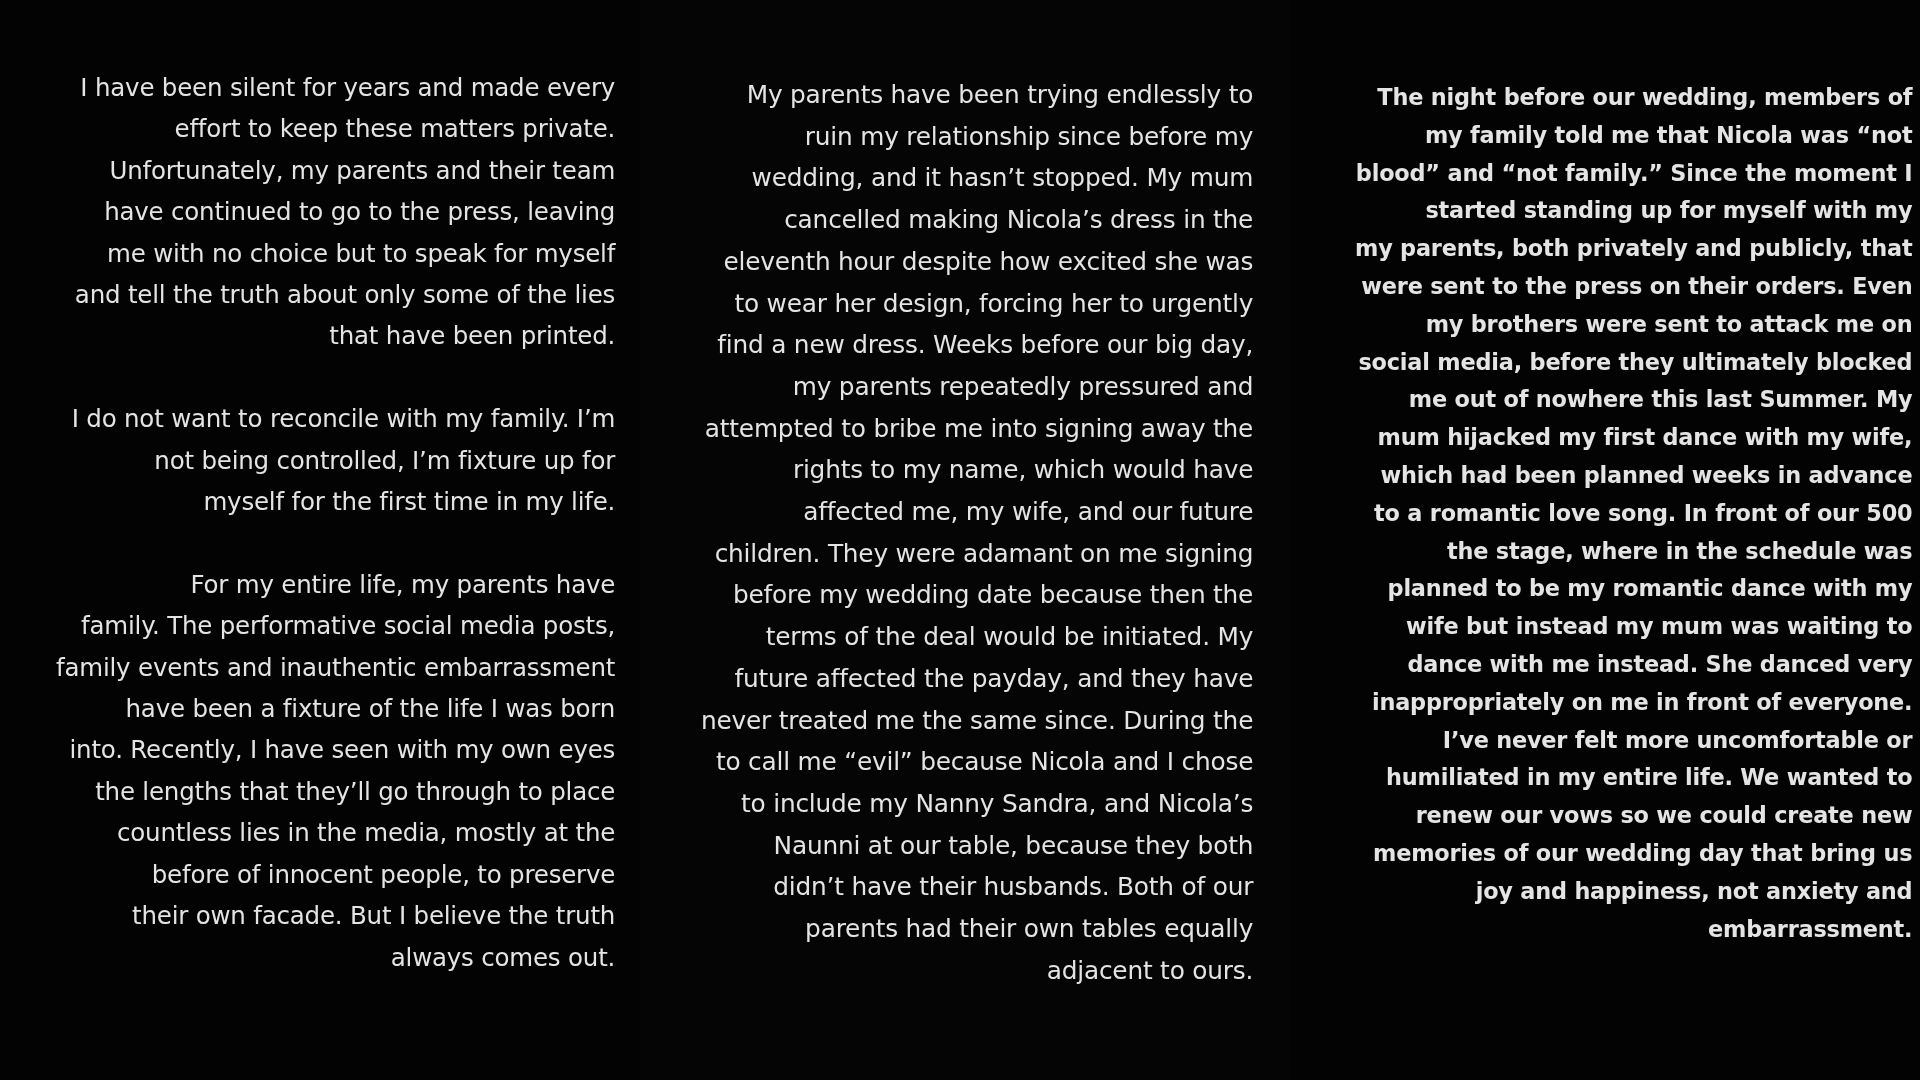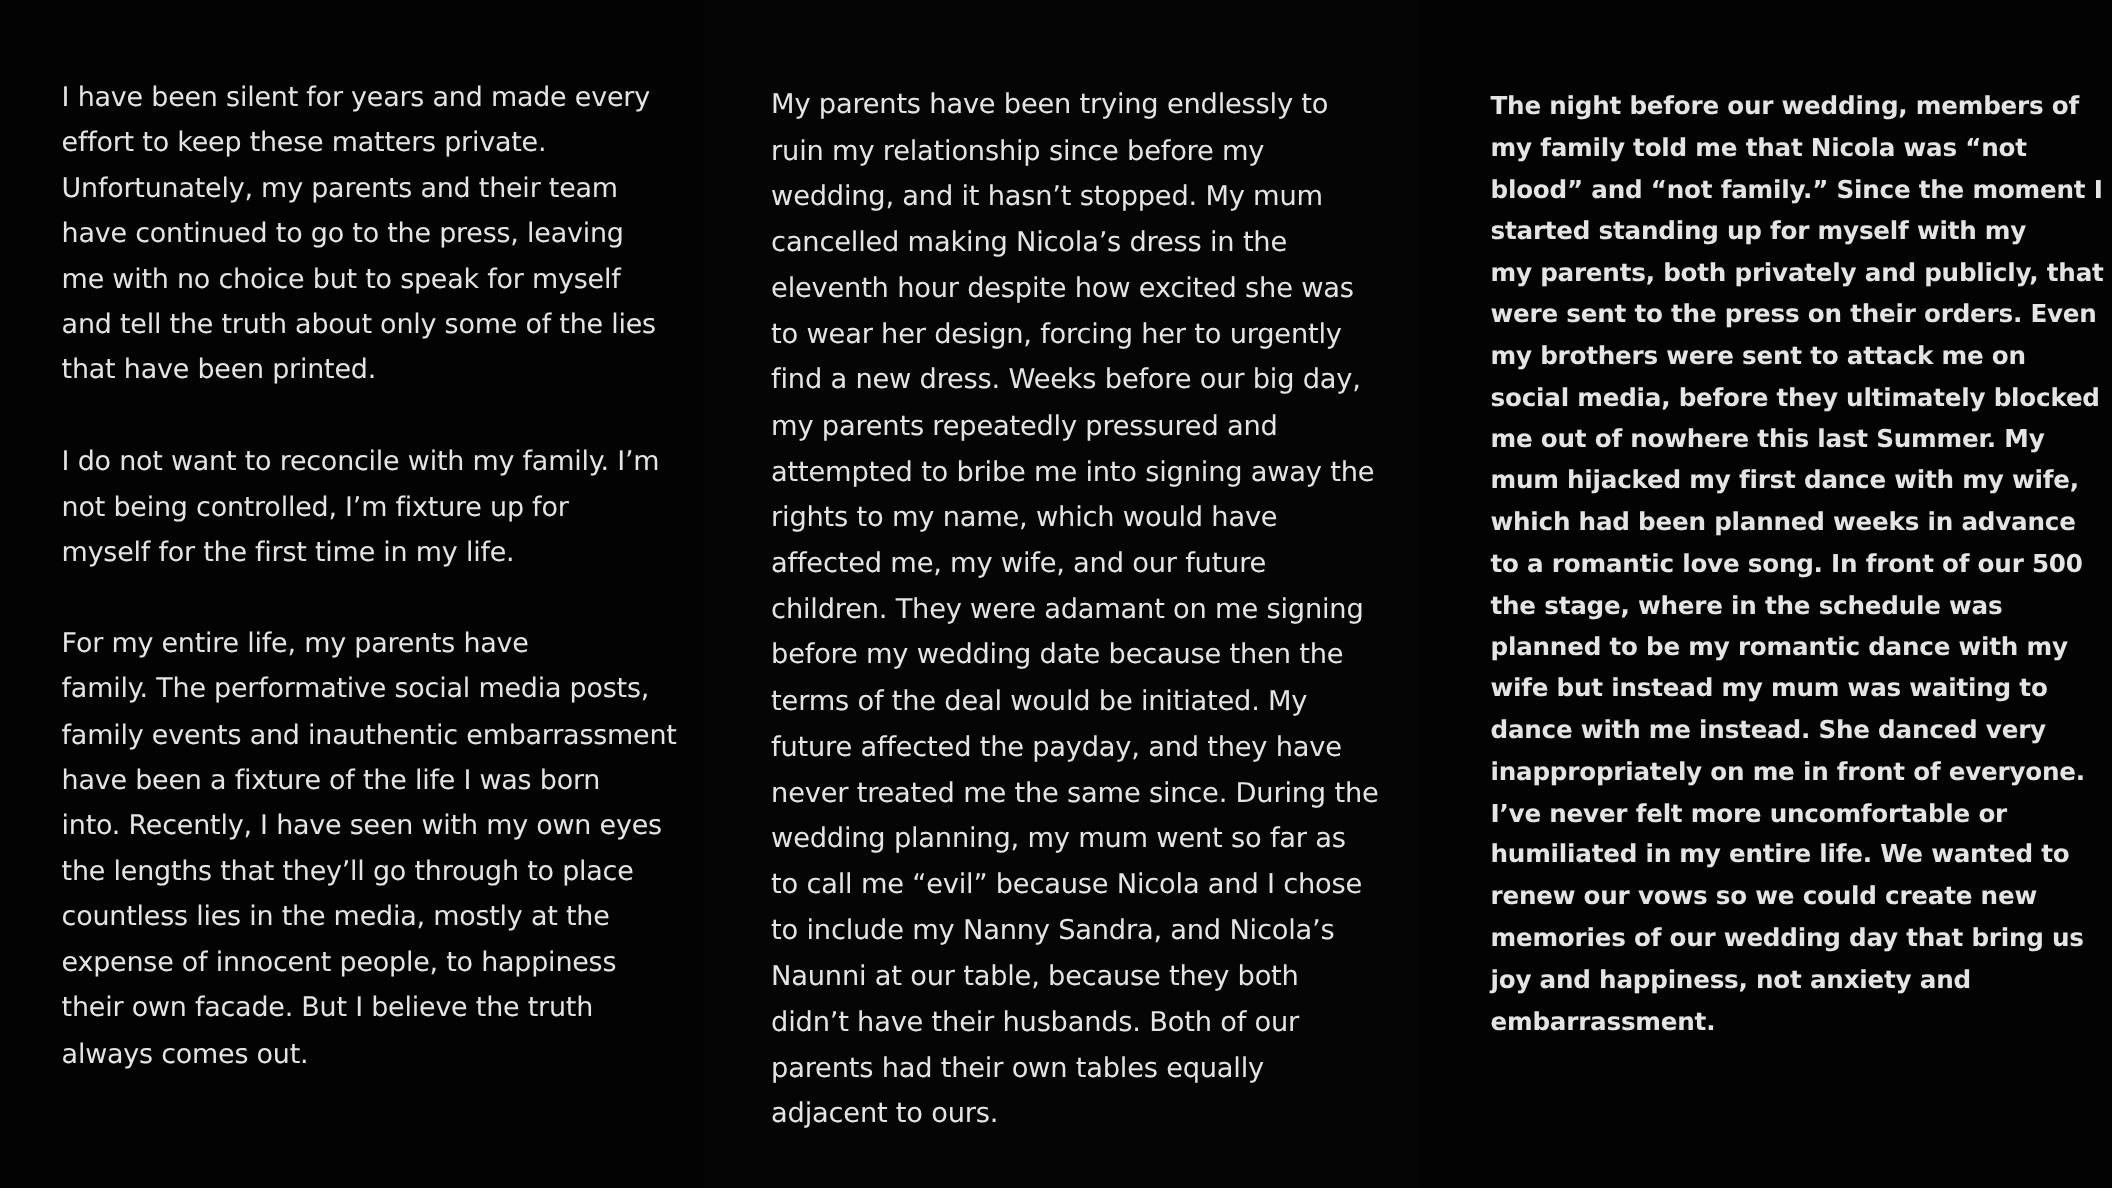--- a/index.html
+++ b/index.html
@@ -20,20 +20,21 @@
     top: 0;
     height: 1080px;
   }
   #panel-1 { left: 0; width: 640px; background: #030303; }
   #panel-2 { left: 640px; width: 650px; background: #050505; }
   #panel-3 { left: 1290px; width: 630px; background: #030303; }
 
   .column {
     position: absolute;
     white-space: nowrap;
+    text-align: right;
   }
   .line {
     display: block;
     letter-spacing: -0.2px;
   }
   .blank { display: block; }
 
   #col-1 {
     left: 56px;
     top: 67px;
@@ -82,21 +83,21 @@
   </div>
   <span class="blank"></span>
   <div>
     <span class="line">For my entire life, my parents have</span>
     <span class="line">family. The performative social media posts,</span>
     <span class="line">family events and inauthentic embarrassment</span>
     <span class="line">have been a fixture of the life I was born</span>
     <span class="line">into. Recently, I have seen with my own eyes</span>
     <span class="line">the lengths that they’ll go through to place</span>
     <span class="line">countless lies in the media, mostly at the</span>
-    <span class="line">expense of innocent people, to happiness</span>
+    <span class="line">before of innocent people, to preserve</span>
     <span class="line">their own facade. But I believe the truth</span>
     <span class="line">always comes out.</span>
   </div>
 </div>
 
 <div class="column" id="col-2">
   <div>
     <span class="line">My parents have been trying endlessly to</span>
     <span class="line">ruin my relationship since before my</span>
     <span class="line">wedding, and it hasn’t stopped. My mum</span>
@@ -106,21 +107,20 @@
     <span class="line">find a new dress. Weeks before our big day,</span>
     <span class="line">my parents repeatedly pressured and</span>
     <span class="line">attempted to bribe me into signing away the</span>
     <span class="line">rights to my name, which would have</span>
     <span class="line">affected me, my wife, and our future</span>
     <span class="line">children. They were adamant on me signing</span>
     <span class="line">before my wedding date because then the</span>
     <span class="line">terms of the deal would be initiated. My</span>
     <span class="line">future affected the payday, and they have</span>
     <span class="line">never treated me the same since. During the</span>
-    <span class="line">wedding planning, my mum went so far as</span>
     <span class="line">to call me “evil” because Nicola and I chose</span>
     <span class="line">to include my Nanny Sandra, and Nicola’s</span>
     <span class="line">Naunni at our table, because they both</span>
     <span class="line">didn’t have their husbands. Both of our</span>
     <span class="line">parents had their own tables equally</span>
     <span class="line">adjacent to ours.</span>
   </div>
 </div>
 
 <div class="column" id="col-3">

